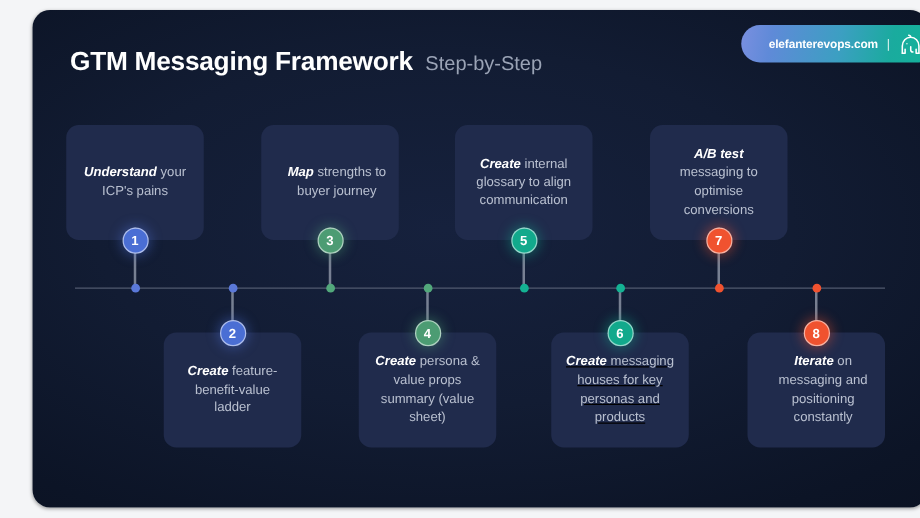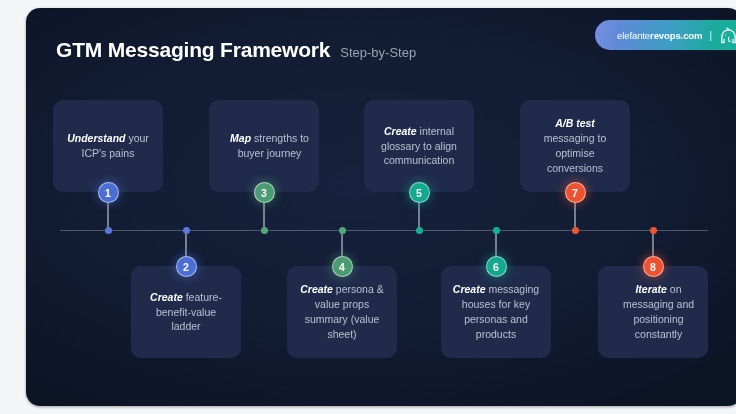--- a/index.html
+++ b/index.html
@@ -38,21 +38,21 @@
     gap: 10px;
   }
   #title {
     font-size: 21px;
     font-weight: bold;
     color: #ffffff;
     letter-spacing: -0.2px;
     white-space: nowrap;
   }
   #subtitle {
-    font-size: 13px;
+    font-size: 16px;
     color: #9aa3b5;
     white-space: nowrap;
   }
 
   
   #logo-badge {
     position: absolute;
     right: -8px;
     top: 12px;
     height: 30px;
@@ -62,21 +62,21 @@
     gap: 6px;
     border-radius: 15px;
     background: linear-gradient(100deg, #7a8fe0 0%, #5f8ad8 16%, #3c9fc2 50%, #1aab9e 76%, #12b39a 100%);
   }
   #logo-text {
     font-size: 9.5px;
     color: #ffffff;
     letter-spacing: -0.1px;
     white-space: nowrap;
   }
-  #logo-text b { font-weight: normal; }
+  #logo-text b { font-weight: bold; }
   #logo-text .thin { font-weight: bold; }
   #logo-sep {
     font-size: 10px;
     color: #ffffff;
     opacity: 0.85;
     margin: 0 1px;
   }
   #elephant-icon { display: block; }
 
   
@@ -194,21 +194,21 @@
       </div>
       <div class="card card-top" style="left: 183px; padding-left: 20px;">
         <div class="card-text"><b>Map</b><span> strengths to buyer journey</span></div>
       </div>
       <div class="card card-bottom" style="left: 261px;">
         <div class="card-text"><b>Create</b><span> persona &amp; value props summary (value sheet)</span></div>
       </div>
       <div class="card card-top" style="left: 338px;">
         <div class="card-text"><b>Create</b><span> internal glossary to align communication</span></div>
       </div>
-      <div class="card card-bottom" style="left: 415px;">
+      <div class="card card-bottom" style="left: 415px; text-decoration: underline;">
         <div class="card-text"><b>Create</b><span> messaging houses for key personas and products</span></div>
       </div>
       <div class="card card-top" style="left: 494px;">
         <div class="card-text"><b>A/B test</b><span> messaging to optimise conversions</span></div>
       </div>
       <div class="card card-bottom" style="left: 572px; padding-left: 20px;">
         <div class="card-text"><b>Iterate</b><span> on messaging and positioning constantly</span></div>
       </div>
     </div>
   <div id="nodes-layer">

